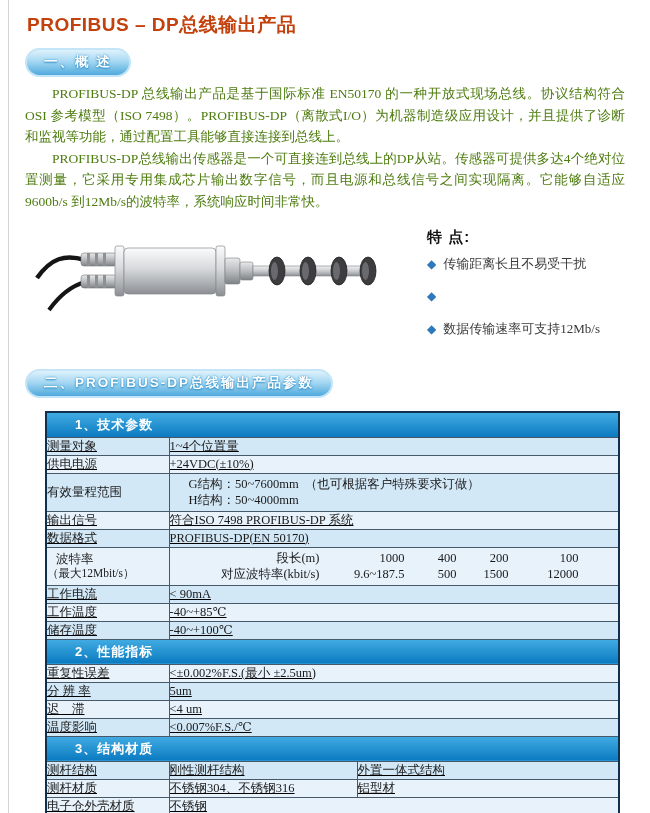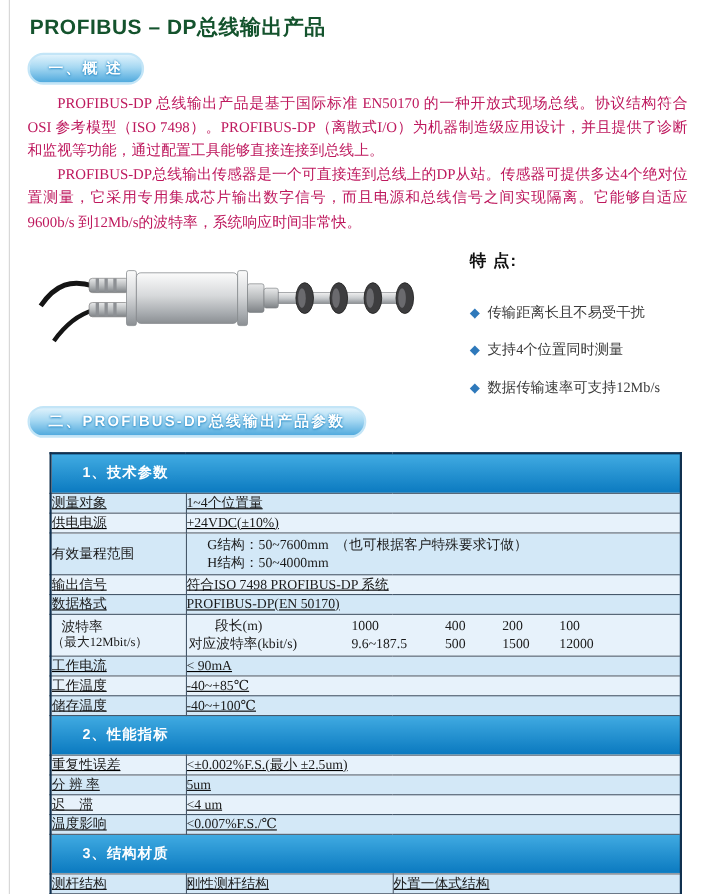--- a/index.html
+++ b/index.html
@@ -2,62 +2,62 @@
 <html><head>
 <meta charset="utf-8">
 <style>
   html,body{margin:0;padding:0;background:#ffffff;}
   .page{position:relative;width:650px;height:813px;background:#ffffff;overflow:hidden;
         font-family:"Liberation Serif","DejaVu Serif",serif;}
   .page::before{content:"";position:absolute;left:8px;top:0;bottom:0;width:1px;background:#d4d4d4;}
   .content{padding:12px 25px 0 25px;}
 
   .title{margin:0 0 10px 2px;font-family:"Liberation Sans","DejaVu Sans",sans-serif;
-         font-weight:bold;font-size:19px;color:#14532d;letter-spacing:0.5px;}
+         font-weight:bold;font-size:19px;color:#c2410c;letter-spacing:0.5px;}
 
   .pill{display:inline-block;padding:3px 17px 4px 17px;border-radius:999px;
         background:linear-gradient(180deg,#dff2fc 0%,#a6d8f2 45%,#4fa9dd 100%);
         border:2px solid #c3e5f7;color:#ffffff;
         font-family:"Liberation Sans","DejaVu Sans",sans-serif;font-weight:bold;font-size:13.5px;
         letter-spacing:2px;text-shadow:0 0 2px #2d8fc9,0 1px 2px #2d8fc9;}
   .pill-row{margin:0 0 6px 0;}
   .pill-row2{margin:17px 0 0 0;}
 
-  .para{margin:0;width:600px;font-size:13.5px;line-height:21.5px;color:#be185d;
+  .para{margin:0;width:600px;font-size:13.5px;line-height:21.5px;color:#4d7c0f;
         text-indent:2em;text-align:justify;}
 
   .media-row{display:flex;margin-top:8px;height:132px;}
   .sensor-box{width:360px;}
   .features{margin-left:42px;padding-top:8px;width:210px;}
   .features-title{font-family:"Liberation Sans","DejaVu Sans",sans-serif;font-weight:bold;
-                  font-size:15px;color:#111111;margin-bottom:28px;letter-spacing:1px;}
+                  font-size:15px;color:#111111;margin-bottom:8px;letter-spacing:1px;}
   .feature-item{display:flex;align-items:baseline;margin-bottom:16px;font-size:13px;color:#3a3a3a;}
   .feature-item .diamond{color:#2e79bb;font-size:12px;margin-right:7px;}
 
   table.specs{table-layout:fixed;border-collapse:collapse;width:573px;margin:13px 0 0 20px;
               border:2px solid #10304f;}
   table.specs td{border:1px solid #46586a;padding:0;vertical-align:middle;
                  font-size:12.5px;color:#1a1a1a;overflow:hidden;white-space:nowrap;}
-  tr.sec{height:36px;padding-left:27px;}
+  tr.sec{height:25px;padding-left:27px;}
   tr.sec td{background:linear-gradient(180deg,#41abe2 0%,#0b7ac0 100%);color:#ffffff;
             font-family:"Liberation Sans","DejaVu Sans",sans-serif;font-weight:bold;
             font-size:13px;padding-left:28px;letter-spacing:1px;}
   tr.r{height:15px;text-decoration:underline;}
   tr.rd{height:38px;}
   tr.ra td{background:#d3e8f7;}
   tr.rb td{background:#e7f2fb;}
   td.lbl{padding-left:38px;font-size:12px;}
   td.lbl-baud{padding-left:26px;font-size:12px;line-height:14px;margin-top:16px;}
   td.lbl-baud .l1{margin-left:9px;}
   td.lbl-baud .l2{font-size:11.5px;}
   td.val{padding-left:10px;}
   .range{display:flex;align-items:flex-start;margin-left:19px;}
   .range .lines div{line-height:16px;}
   .range .note{margin-left:6px;}
-  .baud{display:grid;grid-template-columns:150px 85px 52px 52px 70px;line-height:16px;}
+  .baud{display:grid;grid-template-columns:150px 85px 52px 52px 70px;line-height:16px;text-align:right;}
   .baud.b1 span:first-child{padding-left:26px;}
   .baud.b2 span:first-child{padding-left:2px;}
 </style>
 </head>
 <body>
 
 <div class="page">
   <div class="content">
 
     <h1 class="title">PROFIBUS – DP总线输出产品</h1>
@@ -137,21 +137,20 @@
       </div>
 
       <div class="features">
         <div class="features-title">特 点:</div>
         <div class="feature-item">
           <span class="diamond">◆</span>
           <span>传输距离长且不易受干扰</span>
         </div>
         <div class="feature-item">
           <span class="diamond">◆</span>
-          <span>支持4个位置同时测量</span>
         </div>
         <div class="feature-item">
           <span class="diamond">◆</span>
           <span>数据传输速率可支持12Mb/s</span>
         </div>
       </div>
     </div>
 
     <div class="pill-row pill-row2">
       <span class="pill">二、PROFIBUS-DP总线输出产品参数</span>

